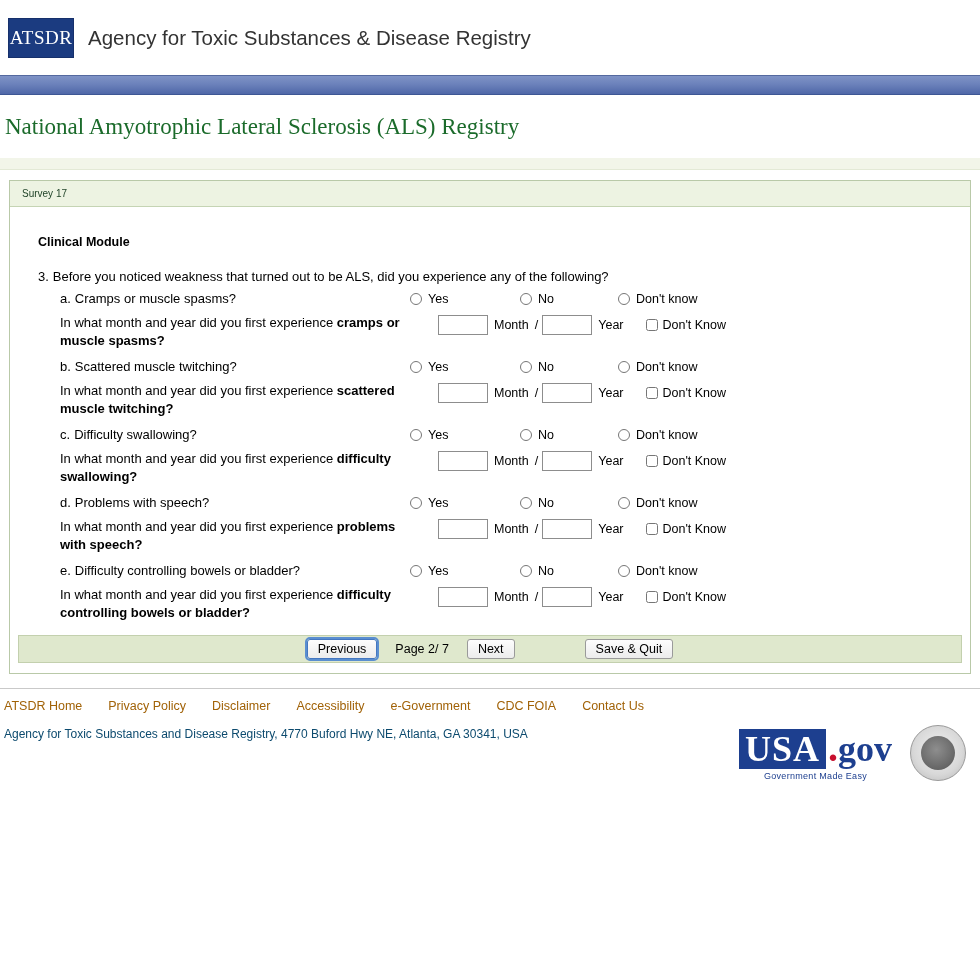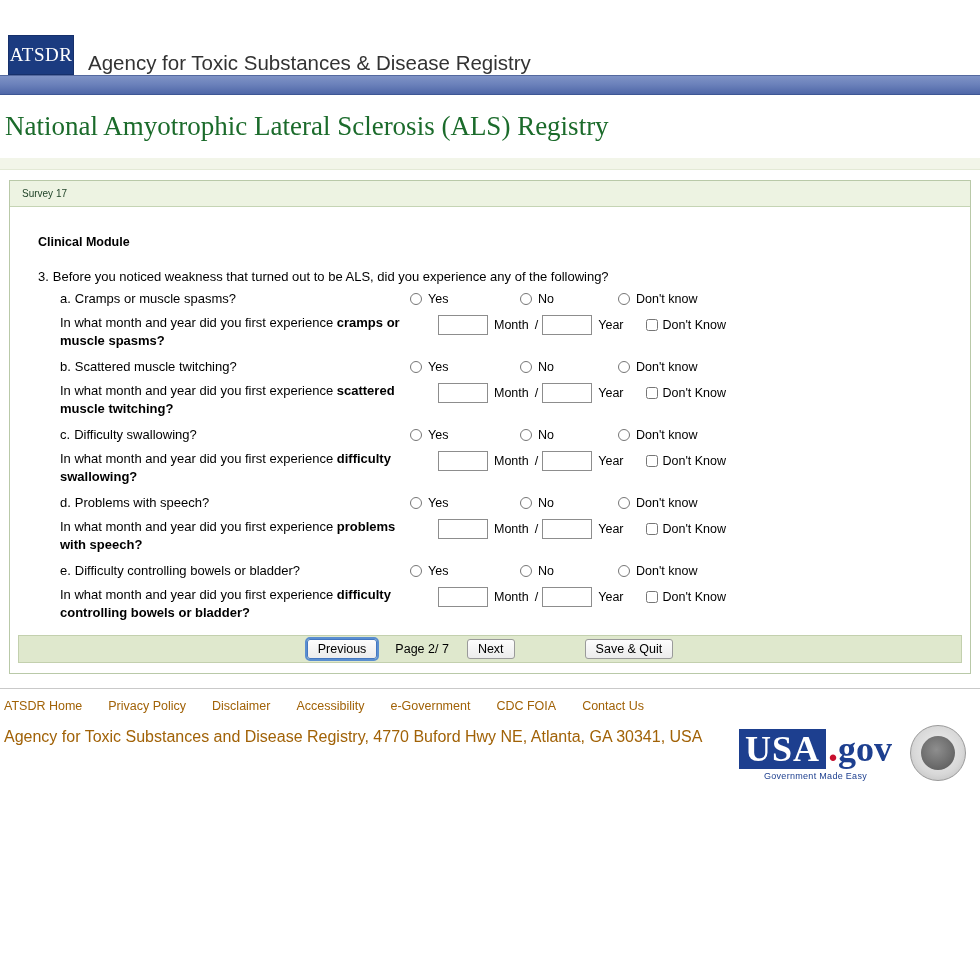--- a/index.html
+++ b/index.html
@@ -10,21 +10,21 @@
     font-family: "Liberation Sans", sans-serif;
     font-size: 13px;
     color: #000;
     overflow: hidden;
   }
 
   
   .header {
     height: 75px;
     display: flex;
-    align-items: flex-end;
+    align-items: center;
     padding-left: 8px;
     background: #ffffff;
   }
   .atsdr-logo {
     width: 66px; height: 40px;
     background: #1b3b80;
     color: #fff;
     display: flex; align-items: center; justify-content: center;
     font-family: "Liberation Serif", serif;
     font-size: 19px;
@@ -48,21 +48,21 @@
   
   .page-title-area {
     height: 63px;
     display: flex;
     align-items: center;
     padding-left: 5px;
     background: #ffffff;
   }
   .page-title {
     font-family: "Liberation Serif", serif;
-    font-size: 27px;
+    font-size: 23px;
     color: #1b6b2b;
     font-weight: 400;
   }
   .title-rule {
     height: 12px;
     background: #f2f5e9;
     border-bottom: 1px solid #e3e9d6;
   }
 
   
@@ -222,23 +222,23 @@
     color: #a16207;
     text-decoration: none;
   }
   .footer-bottom {
     display: flex;
     justify-content: space-between;
     align-items: flex-start;
     padding: 4px 10px 0 4px;
   }
   .footer-address {
-    font-size: 16px;
+    font-size: 12px;
     line-height: 1.55;
-    color: #a16207;
+    color: #0c4a6e;
   }
   .footer-logos {
     display: flex;
     align-items: flex-end;
     gap: 18px;
     padding-right: 4px;
   }
   .usagov {
     display: flex;
     flex-direction: column;

